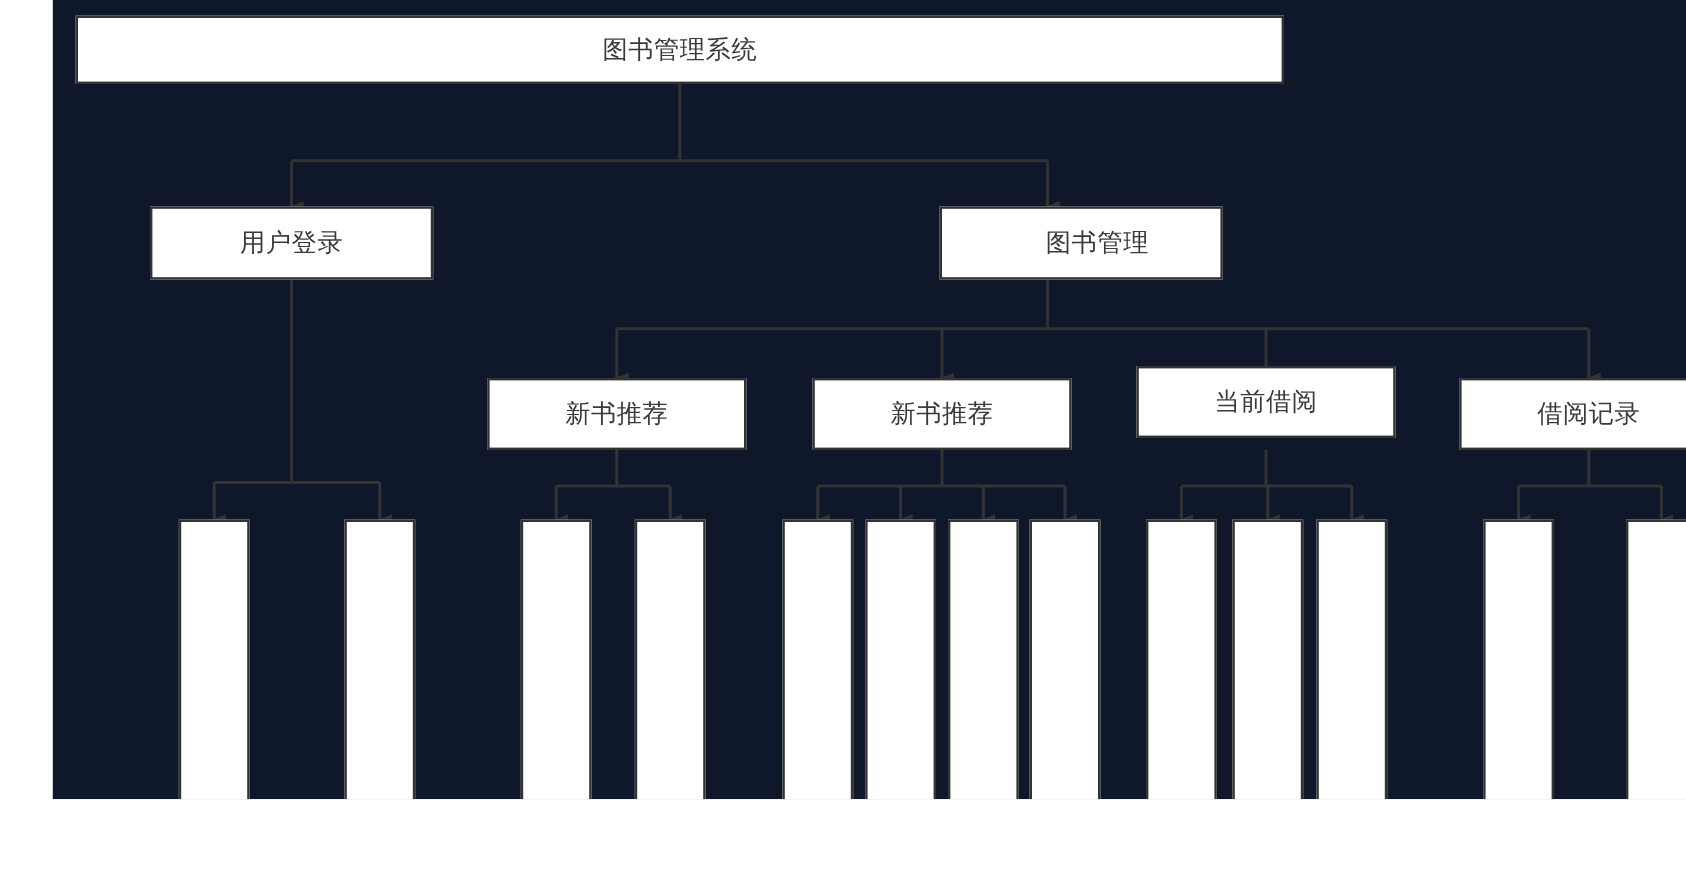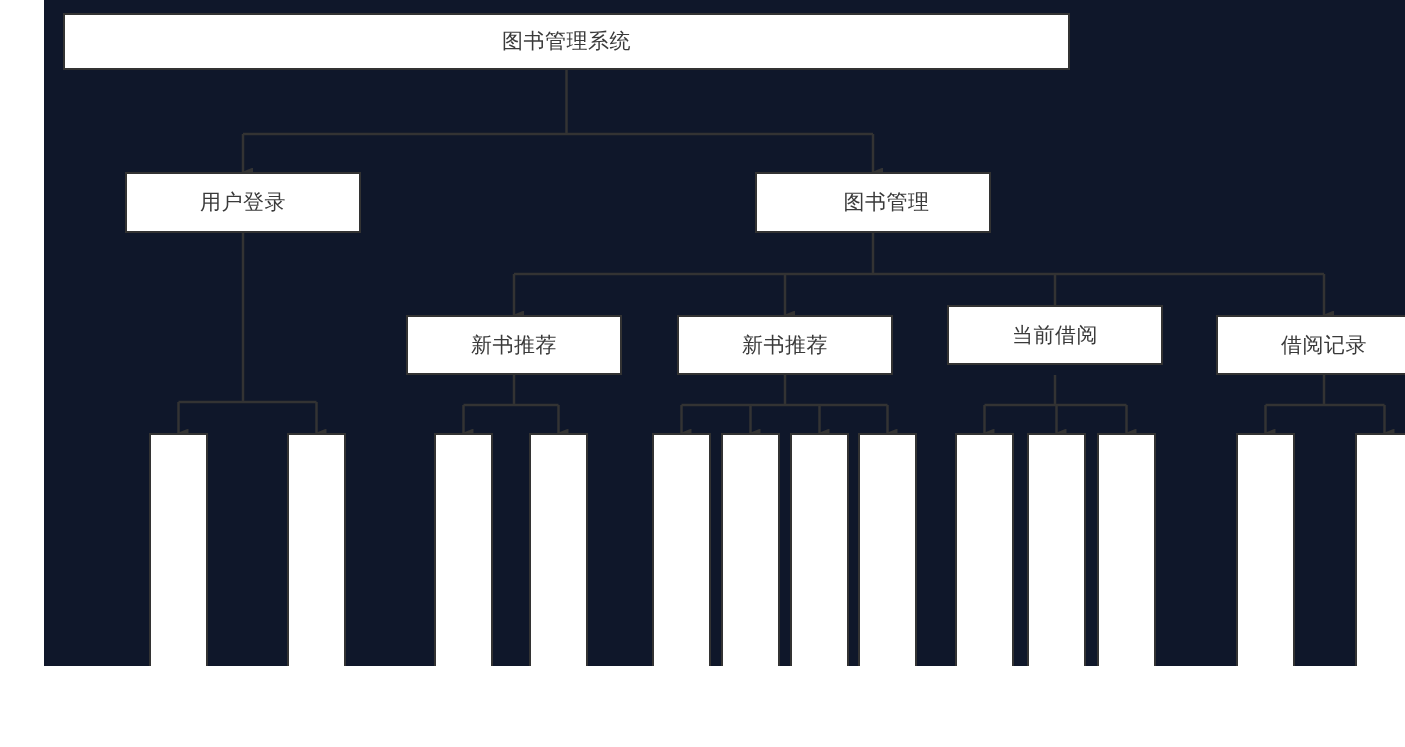--- a/index.html
+++ b/index.html
@@ -114,21 +114,21 @@
       <line x1="1221.5" y1="405" x2="1221.5" y2="433" stroke="#333333" stroke-width="2.5" marker-end="url(#arrow)"></line>
       <line x1="1340.5" y1="405" x2="1340.5" y2="433" stroke="#333333" stroke-width="2.5" marker-end="url(#arrow)"></line>
     </svg>
   <div id="nodes">
       <div class="node" style="left: 19px; top: 13px; width: 1007px; height: 57px; border-color: rgb(51, 51, 51); background: rgb(255, 255, 255);">
         <span class="label" style="color: rgb(58, 58, 58);">图书管理系统</span>
       </div>
       <div class="node" style="left: 81px; top: 172px; width: 236px; height: 61px; border-color: rgb(51, 51, 51); background: rgb(255, 255, 255);">
         <span class="label" style="color: rgb(58, 58, 58);">用户登录</span>
       </div>
-      <div class="node" style="left: 711px; top: 172px; width: 236px; height: 61px; border-color: rgb(51, 51, 51); background: rgb(255, 255, 255); padding-left: 27px;">
+      <div class="node" style="left: 739px; top: 172px; width: 236px; height: 61px; border-color: rgb(51, 51, 51); background: rgb(255, 255, 255); padding-left: 27px;">
         <span class="label" style="color: rgb(58, 58, 58);">图书管理</span>
       </div>
       <div class="node" style="left: 362px; top: 315px; width: 216px; height: 60px; border-color: rgb(51, 51, 51); background: rgb(255, 255, 255);">
         <span class="label" style="color: rgb(58, 58, 58);">新书推荐</span>
       </div>
       <div class="node" style="left: 633px; top: 315px; width: 216px; height: 60px; border-color: rgb(51, 51, 51); background: rgb(255, 255, 255);">
         <span class="label" style="color: rgb(58, 58, 58);">新书推荐</span>
       </div>
       <div class="node" style="left: 903px; top: 305px; width: 216px; height: 60px; border-color: rgb(51, 51, 51); background: rgb(255, 255, 255);">
         <span class="label" style="color: rgb(58, 58, 58);">当前借阅</span>

